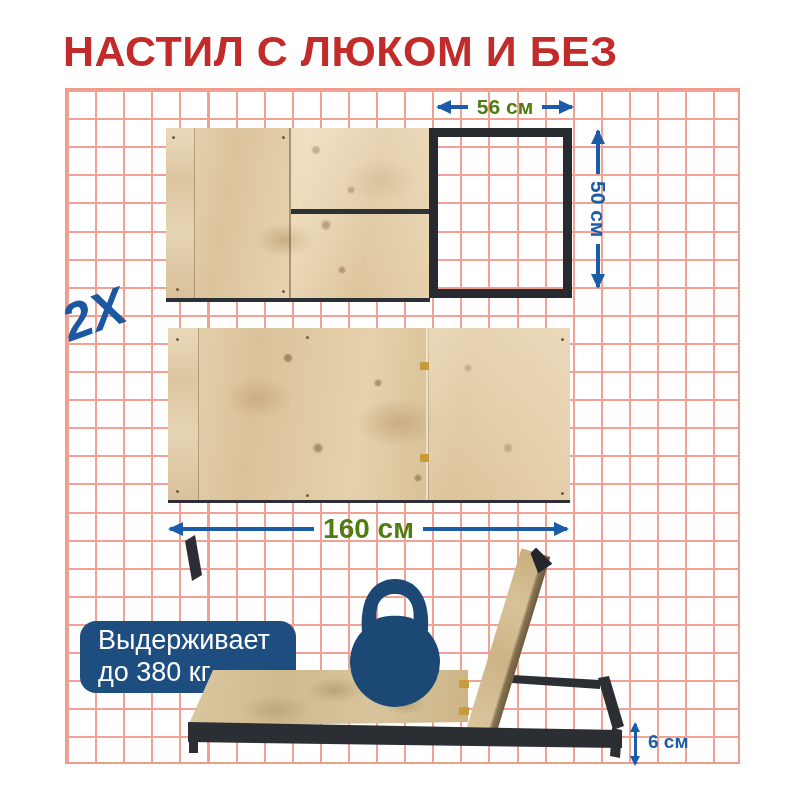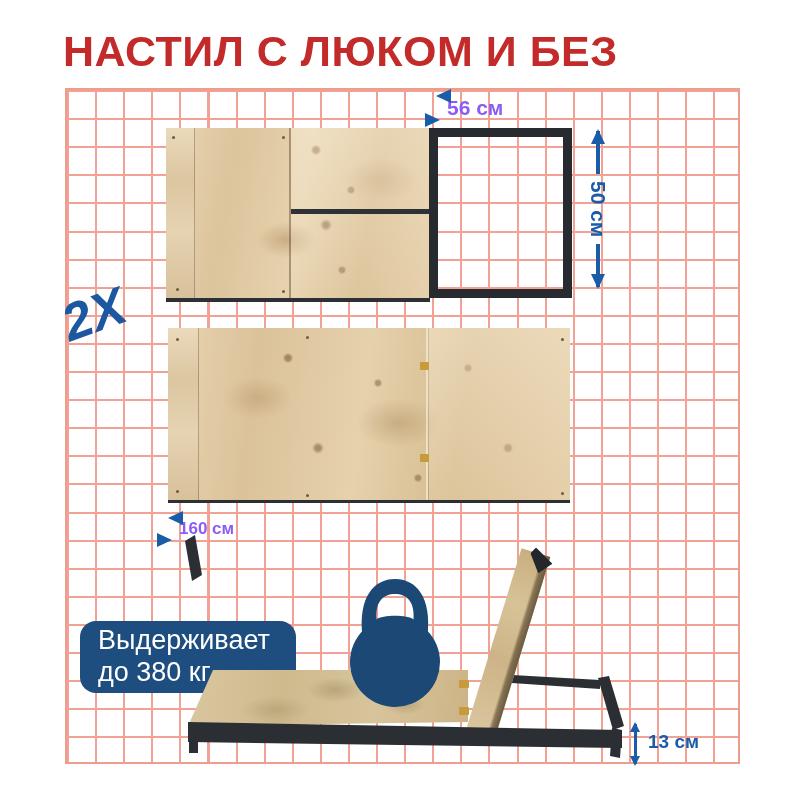--- a/index.html
+++ b/index.html
@@ -44,37 +44,37 @@
   .lid-overlay{position:absolute;top:0;right:0;bottom:0;background:linear-gradient(180deg,rgba(255,246,228,.4),rgba(255,240,214,.15));}
   .gap-h{position:absolute;background:#2e3236;}
   .edge-dark{position:absolute;background:#2c3034;}
   .screws{position:absolute;width:3px;height:3px;border-radius:50%;background:#6d5b40;}
   
   .hatch-frame{
     position:absolute;left:429px;top:128px;width:143px;height:170px;
     border:9px solid #272b30;box-sizing:border-box;background:transparent;
   }
   
-  .h-dim{position:absolute;display:flex;align-items:flex-start;color:#8b5cf6;font-weight:bold;flex-direction:column;}
+  .h-dim{position:absolute;display:flex;align-items:center;color:#4d7c0f;font-weight:bold;}
   .h-dim .lbl{margin:0 9px;white-space:nowrap;}
   .shaft{flex:1;height:3.5px;background:#1a5ca8;position:relative;}
   .shaft.l::before{content:"";position:absolute;left:-2px;top:50%;transform:translateY(-50%);
     width:0;height:0;border-top:7px solid transparent;border-bottom:7px solid transparent;border-right:15px solid #1a5ca8;}
   .shaft.r::after{content:"";position:absolute;right:-2px;top:50%;transform:translateY(-50%);
     width:0;height:0;border-top:7px solid transparent;border-bottom:7px solid transparent;border-left:15px solid #1a5ca8;}
   .v-dim{position:absolute;display:flex;flex-direction:column;align-items:center;color:#1a5ca8;font-weight:bold;}
   .v-shaft{width:3.5px;flex:1;background:#1a5ca8;position:relative;}
   .v-shaft.up::before{content:"";position:absolute;top:-2px;left:50%;transform:translateX(-50%);
     width:0;height:0;border-left:7px solid transparent;border-right:7px solid transparent;border-bottom:15px solid #1a5ca8;}
   .v-shaft.dn::after{content:"";position:absolute;bottom:-2px;left:50%;transform:translateX(-50%);
     width:0;height:0;border-left:7px solid transparent;border-right:7px solid transparent;border-top:15px solid #1a5ca8;}
   .v-dim .lbl{writing-mode:vertical-rl;margin:7px 0;font-size:21px;}
   .dim-56{left:438px;top:96px;width:134px;height:22px;font-size:21px;}
   .dim-50{left:584px;top:131px;width:28px;height:156px;}
-  .dim-160{left:170px;top:517px;width:397px;height:24px;font-size:17px;}
+  .dim-160{left:170px;top:517px;width:397px;height:24px;font-size:28px;}
   .dim-10-arrow{left:627px;top:724px;width:16px;height:40px;}
   .dim-10-arrow .v-shaft{width:3px;}
   .dim-10-arrow .v-shaft.up::before{border-left-width:5px;border-right-width:5px;border-bottom-width:10px;}
   .dim-10-arrow .v-shaft.dn::after{border-left-width:5px;border-right-width:5px;border-top-width:10px;}
   .dim-10-label{position:absolute;left:648px;top:731px;color:#1a5ca8;font-weight:bold;font-size:19px;white-space:nowrap;}
   
   .qty{
     position:absolute;left:62px;top:284px;color:#1c57a2;
     font-size:52px;font-weight:bold;font-style:italic;transform:rotate(-20deg);
   }
@@ -208,15 +208,15 @@
   <svg class="kettlebell" viewBox="0 0 100 132">
     <path fill="#1b4874" fill-rule="evenodd" d="M50 4 C29 4 13 22 17.5 61 L82.5 61 C87 22 71 4 50 4 Z
          M50 19 C38.5 19 30 26.5 31.5 44.5 C37 39.5 63 39.5 68.5 44.5 C70 26.5 61.5 19 50 19 Z"></path>
     <circle fill="#1b4874" cx="50" cy="87" r="45"></circle>
   </svg>
 
   <div class="v-dim dim-10-arrow">
     <div class="v-shaft up"></div>
     <div class="v-shaft dn"></div>
   </div>
-  <div class="dim-10-label">13 см</div>
+  <div class="dim-10-label">6 см</div>
 
 </div>
 
 </body></html>

